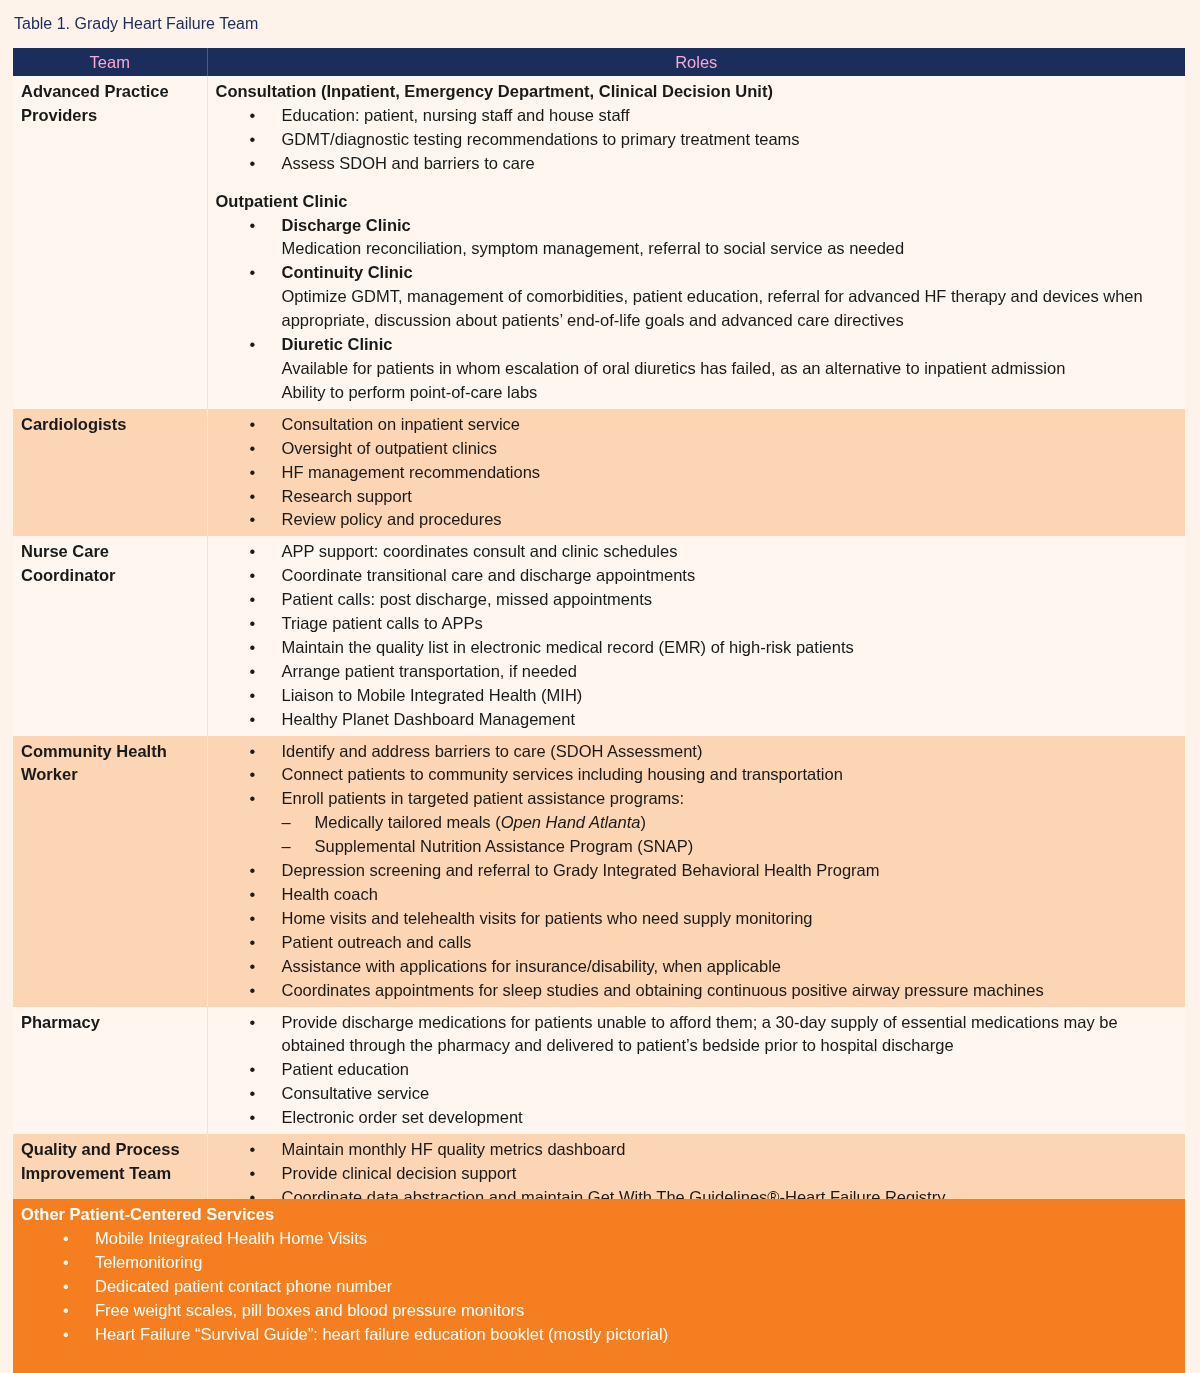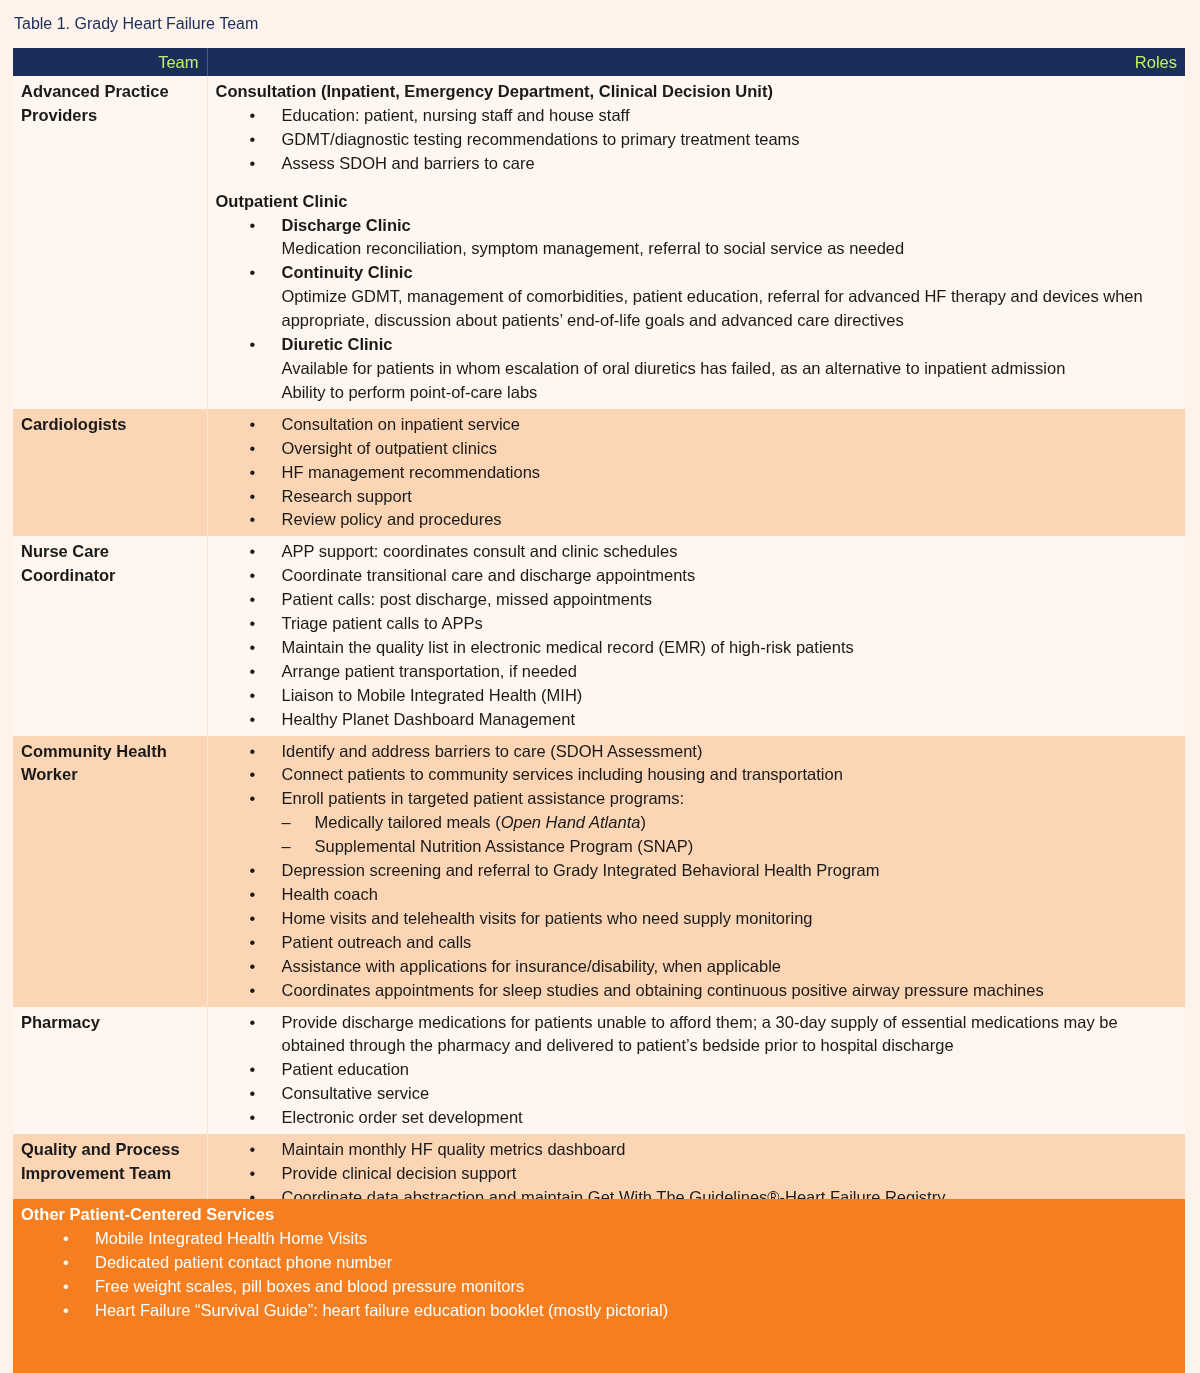--- a/index.html
+++ b/index.html
@@ -15,21 +15,21 @@
     position: absolute; left: 14px; top: 15px;
     font-size: 16px; color: #1b2d5b;
   }
   .tbl {
     position: absolute; left: 13px; top: 48px; width: 1172px;
     border-collapse: collapse;
     table-layout: fixed;
     font-size: 16.5px;
   }
   .tbl th {
-    background: #1b2d5b; color: #bef264; text-align: right;
+    background: #1b2d5b; color: #f9a8d4; text-align: center;
     font-weight: normal; font-size: 16.5px;
     padding: 4px 8px; height: 20px;
   }
   .tbl th.c1 { border-right: 1px solid #4a5a82; }
   .tbl td { vertical-align: top; padding: 4px 8px 4px 8px; line-height: 23.9px; }
   .tbl td.team { font-weight: bold; border-right: 1px solid #f3dccb; }
   tr.light td { background: #fef6ef; }
   tr.peach td { background: #fcd5b4; }
   tr.light td.team { border-right: 1px solid #f1e2d6; }
   tr.peach td.team { border-right: 1px solid #fde6d4; }
@@ -173,17 +173,18 @@
         </ul>
       </td>
     </tr>
   </tbody>
 </table>
 
 <div class="other">
   <div class="title">Other Patient-Centered Services</div>
   <ul class="b">
     <li>Mobile Integrated Health Home Visits</li>
+    <li>Telemonitoring</li>
     <li>Dedicated patient contact phone number</li>
     <li>Free weight scales, pill boxes and blood pressure monitors</li>
     <li>Heart Failure “Survival Guide”:  heart failure education booklet (mostly pictorial)</li>
   </ul>
 </div>
 
 </body></html>

